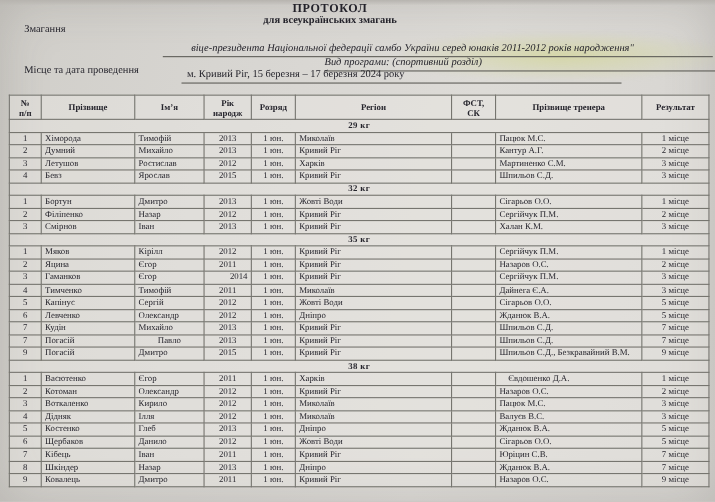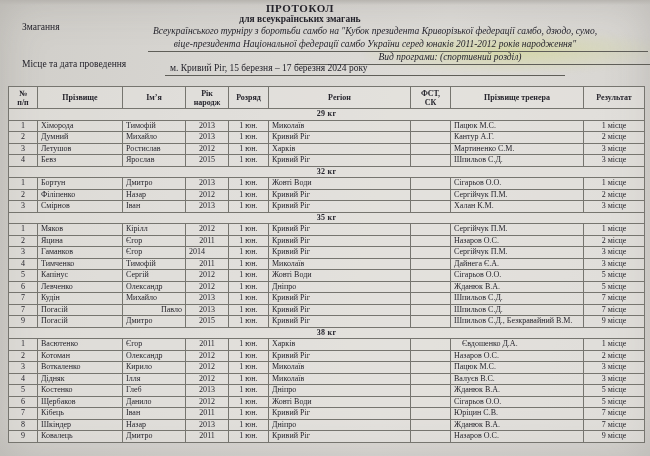--- a/index.html
+++ b/index.html
@@ -26,21 +26,21 @@
   .abs{position:absolute;}
   .doc-title{top:2px;left:0;width:600px;text-align:center;font-weight:bold;font-size:11px;letter-spacing:0.6px;}
   .doc-subtitle{top:14px;left:0;width:600px;text-align:center;font-weight:bold;font-size:9.5px;}
   .comp-label{top:22px;left:22px;font-size:9.5px;}
   .comp1{top:26px;left:100px;width:550px;text-align:center;font-style:italic;font-size:9.5px;white-space:nowrap;}
   .comp2{top:38.5px;left:100px;width:550px;text-align:center;font-style:italic;font-size:9.5px;white-space:nowrap;}
   .rule{height:1px;background:#5f5e58;}
   .rule1{top:51px;left:148px;width:500px;}
   .rule2{top:64px;left:295px;width:355px;}
   .rule3{top:75px;left:165px;width:400px;}
-  .program{top:52px;left:295px;width:310px;text-align:center;font-style:italic;font-size:9.5px;white-space:nowrap;}
+  .program{top:52px;left:295px;width:310px;font-style:italic;font-size:9.5px;white-space:nowrap;}
   .place-label{top:59px;left:22px;font-size:9.5px;}
   .place-value{top:62.5px;left:170px;width:392px;font-size:9.5px;white-space:nowrap;}
   table.results{
     position:absolute;left:8px;top:86px;width:636px;
     border-collapse:collapse;table-layout:fixed;
     font-size:8px;line-height:10px;color:#26252d;
     background:rgba(234,232,228,0.45);
   }
   .results th,.results td{
     border:1px solid #76756f;
@@ -58,21 +58,20 @@
 </head>
 <body>
 
 <div class="paper">
   <div class="hl"></div>
 
   <div class="abs doc-title">ПРОТОКОЛ</div>
   <div class="abs doc-subtitle">для всеукраїнських змагань</div>
 
   <div class="abs comp-label">Змагання</div>
-  <div class="abs comp1">Всеукраїнського турніру з боротьби самбо на "Кубок президента Криворізької федерації самбо, дзюдо, сумо,</div>
   <div class="abs comp2">віце-президента Національної федерації самбо України серед юнаків 2011-2012 років народження"</div>
   <div class="abs rule rule1"></div>
 
   <div class="abs program">Вид програми: (спортивний розділ)</div>
   <div class="abs rule rule2"></div>
 
   <div class="abs place-label">Місце та дата проведення</div>
   <div class="abs place-value">м. Кривий Ріг,   15 березня – 17 березня  2024 року</div>
   <div class="abs rule rule3"></div>
 
@@ -210,21 +209,21 @@
           <td style="text-align: center;">1 юн.</td>
           <td style="text-align: left;">Кривий Ріг</td>
           <td style="text-align: center;"></td>
           <td style="text-align: left;">Назаров О.С.</td>
           <td style="text-align: center;">2 місце</td>
         </tr>
         <tr>
           <td style="text-align: center;">3</td>
           <td style="text-align: left;">Гаманков</td>
           <td style="text-align: left;">Єгор</td>
-          <td style="text-align: left;">2014</td>
+          <td style="text-align: right;">2014</td>
           <td style="text-align: center;">1 юн.</td>
           <td style="text-align: left;">Кривий Ріг</td>
           <td style="text-align: center;"></td>
           <td style="text-align: left;">Сергійчук П.М.</td>
           <td style="text-align: center;">3 місце</td>
         </tr>
         <tr>
           <td style="text-align: center;">4</td>
           <td style="text-align: left;">Тимченко</td>
           <td style="text-align: left;">Тимофій</td>
@@ -264,21 +263,21 @@
           <td style="text-align: center;">2013</td>
           <td style="text-align: center;">1 юн.</td>
           <td style="text-align: left;">Кривий Ріг</td>
           <td style="text-align: center;"></td>
           <td style="text-align: left;">Шпильов С.Д.</td>
           <td style="text-align: center;">7 місце</td>
         </tr>
         <tr>
           <td style="text-align: center;">7</td>
           <td style="text-align: left;">Погасій</td>
-          <td style="text-align: right;">Павло</td>
+          <td style="text-align: center;">Павло</td>
           <td style="text-align: center;">2013</td>
           <td style="text-align: center;">1 юн.</td>
           <td style="text-align: left;">Кривий Ріг</td>
           <td style="text-align: center;"></td>
           <td style="text-align: left;">Шпильов С.Д.</td>
           <td style="text-align: center;">7 місце</td>
         </tr>
         <tr>
           <td style="text-align: center;">9</td>
           <td style="text-align: left;">Погасій</td>

